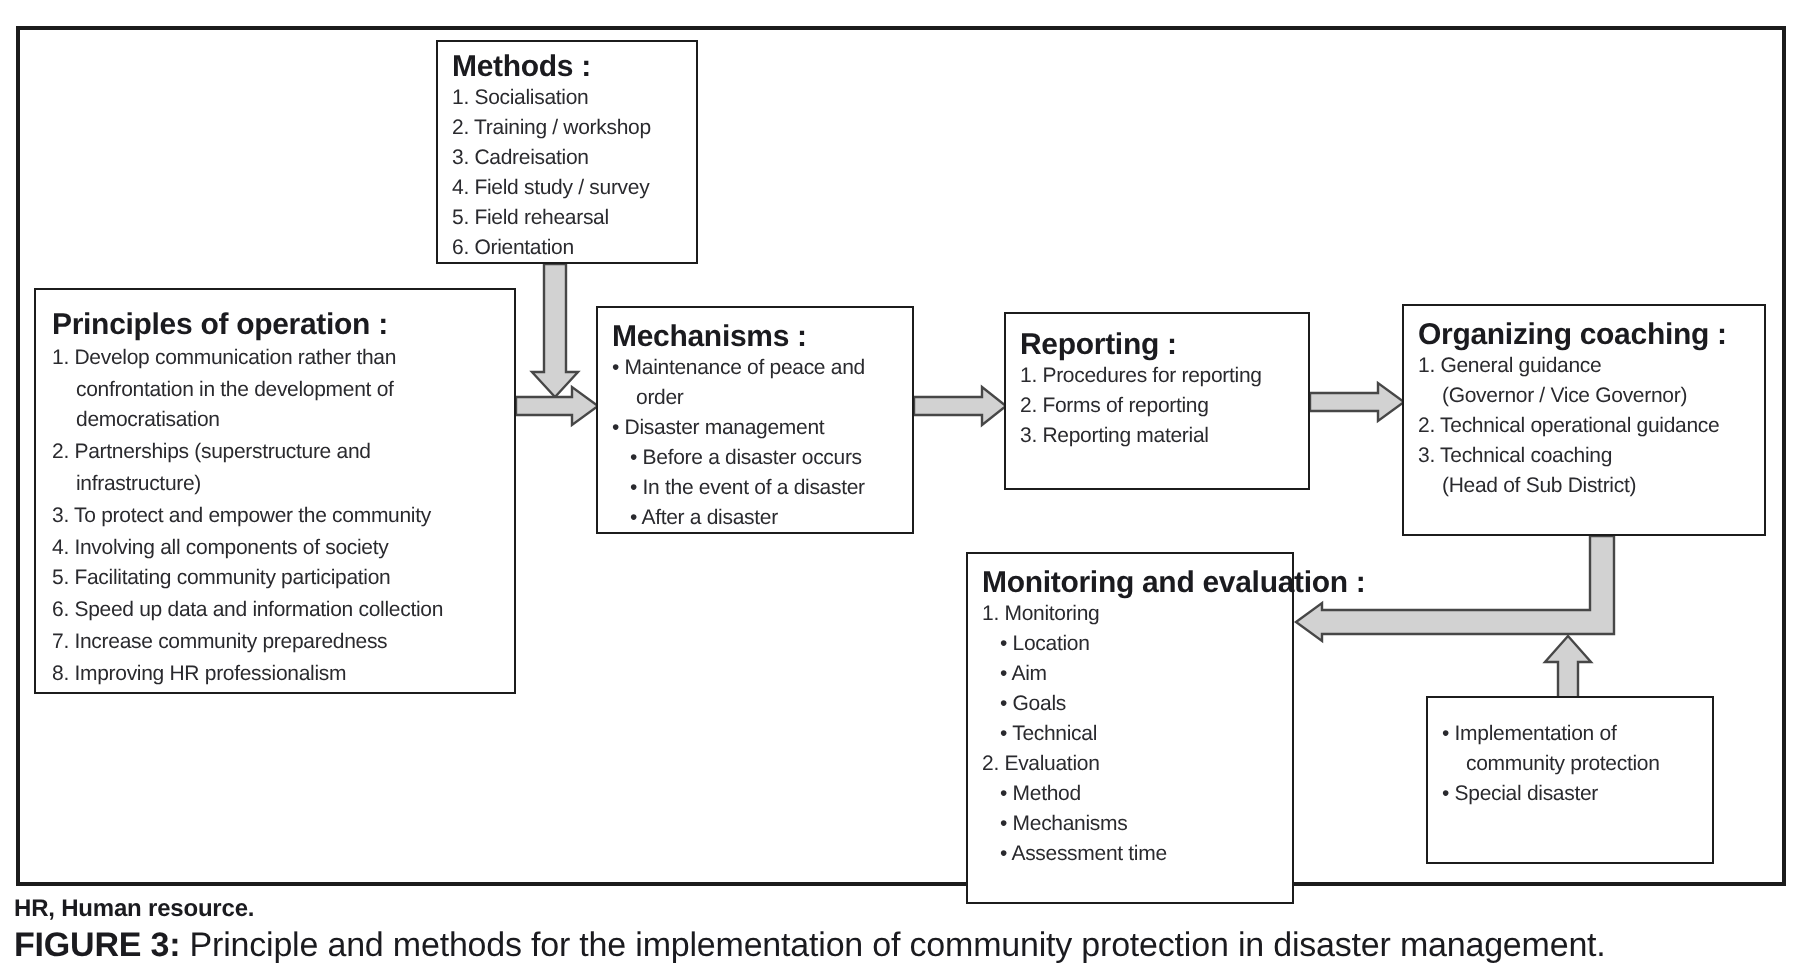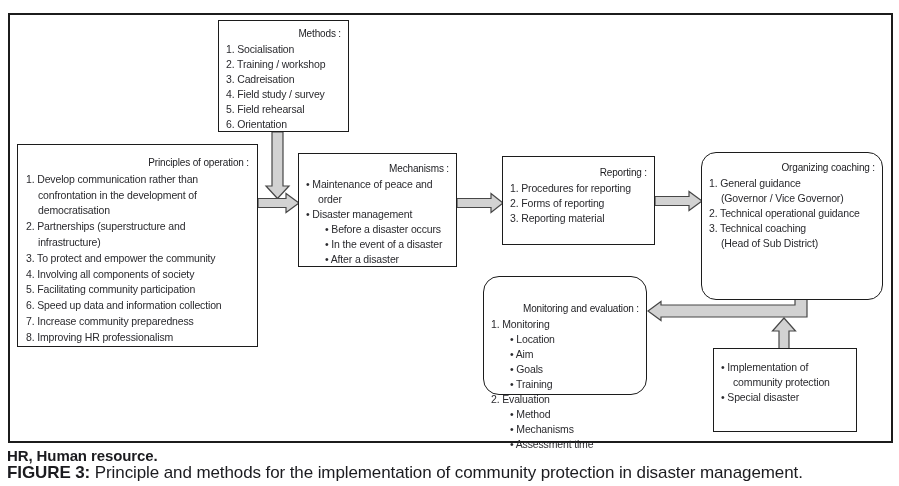--- a/index.html
+++ b/index.html
@@ -30,40 +30,39 @@
   .box{
     position:absolute;
     background:#fff;
     border:1.5px solid var(--box-border);
     padding:5px 7px;
     font-size:10.5px;
     line-height:15px;
     letter-spacing:-0.15px;
   }
   .box-title{
-    font-weight:normal;
-    font-size:10px;
+    font-weight:bold;
+    font-size:15px;
     color:#1b1b1f;
     margin-bottom:1px;
     white-space:nowrap;
-    text-align:right;
   }
   .item{padding-left:12px;text-indent:-12px;}
-  .sub{margin-left:19px;}
+  .sub{margin-left:9px;}
   .cont{padding-left:12px;text-indent:0;}
   .box-methods{left:218px;top:20px;width:131px;height:112px;padding-top:5px;}
   .box-principles{left:17px;top:144px;width:241px;height:203px;padding:10px 8px 0 8px;line-height:15.8px;}
   .box-mechanisms{left:298px;top:153px;width:159px;height:114px;padding-top:7px;}
   .box-reporting{left:502px;top:156px;width:153px;height:89px;padding-top:8px;}
-  .box-organizing{left:701px;top:152px;width:182px;height:148px;padding-top:7px;border-radius:15px;}
-  .box-monitoring{left:483px;top:276px;width:164px;height:119px;padding-top:24px;border-radius:16px;}
+  .box-organizing{left:701px;top:152px;width:182px;height:116px;padding-top:7px;}
+  .box-monitoring{left:483px;top:276px;width:164px;height:176px;padding-top:7px;}
   .box-financing{left:713px;top:348px;width:144px;height:84px;padding-top:11px;}
   .note{
     position:absolute;left:7px;top:447px;
-    font-size:15px;font-weight:bold;color:#1b1b1f;letter-spacing:-0.1px;
+    font-size:12px;font-weight:bold;color:#1b1b1f;letter-spacing:-0.1px;
   }
   .figcap{
     position:absolute;left:7px;top:463px;
     font-size:17px;color:#1b1b1f;letter-spacing:-0.1px;
   }
   .figlabel{font-weight:bold;}
 </style>
 </head>
 <body>
 
@@ -124,21 +123,21 @@
   <div class="item">3. Technical coaching</div>
   <div class="item cont">(Head of Sub District)</div>
 </div>
 
 <div class="box box-monitoring">
   <div class="box-title">Monitoring and evaluation :</div>
   <div class="item">1. Monitoring</div>
   <div class="item sub">• Location</div>
   <div class="item sub">• Aim</div>
   <div class="item sub">• Goals</div>
-  <div class="item sub">• Training</div>
+  <div class="item sub">• Technical</div>
   <div class="item">2. Evaluation</div>
   <div class="item sub">• Method</div>
   <div class="item sub">• Mechanisms</div>
   <div class="item sub">• Assessment time</div>
 </div>
 
 <div class="box box-financing">
   <div class="item">• Implementation of community protection</div>
   <div class="item">• Special disaster</div>
 </div>

